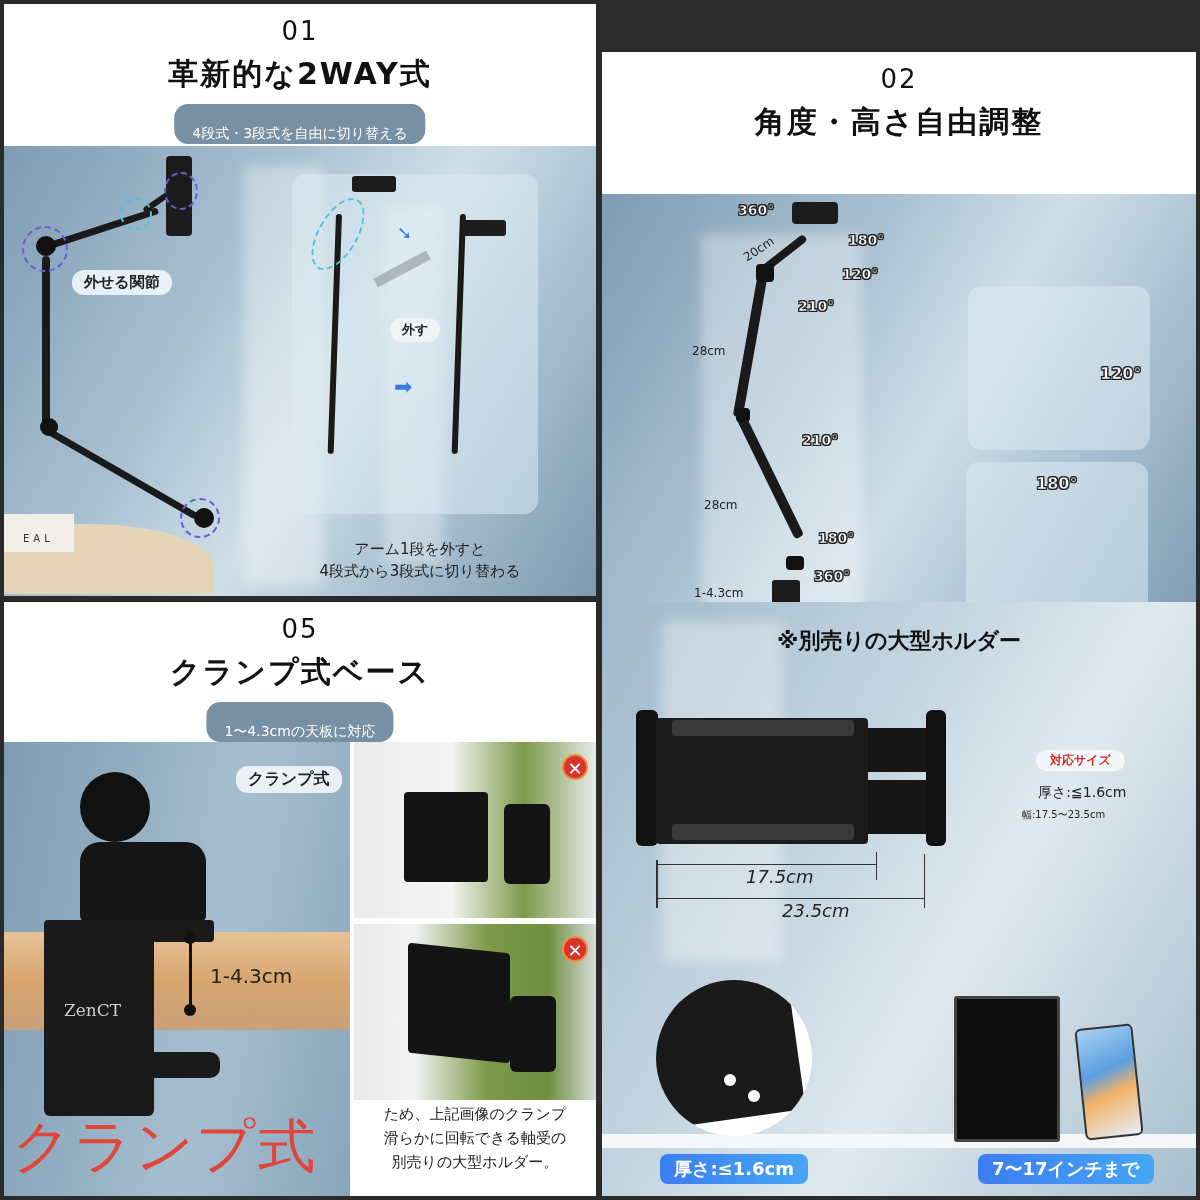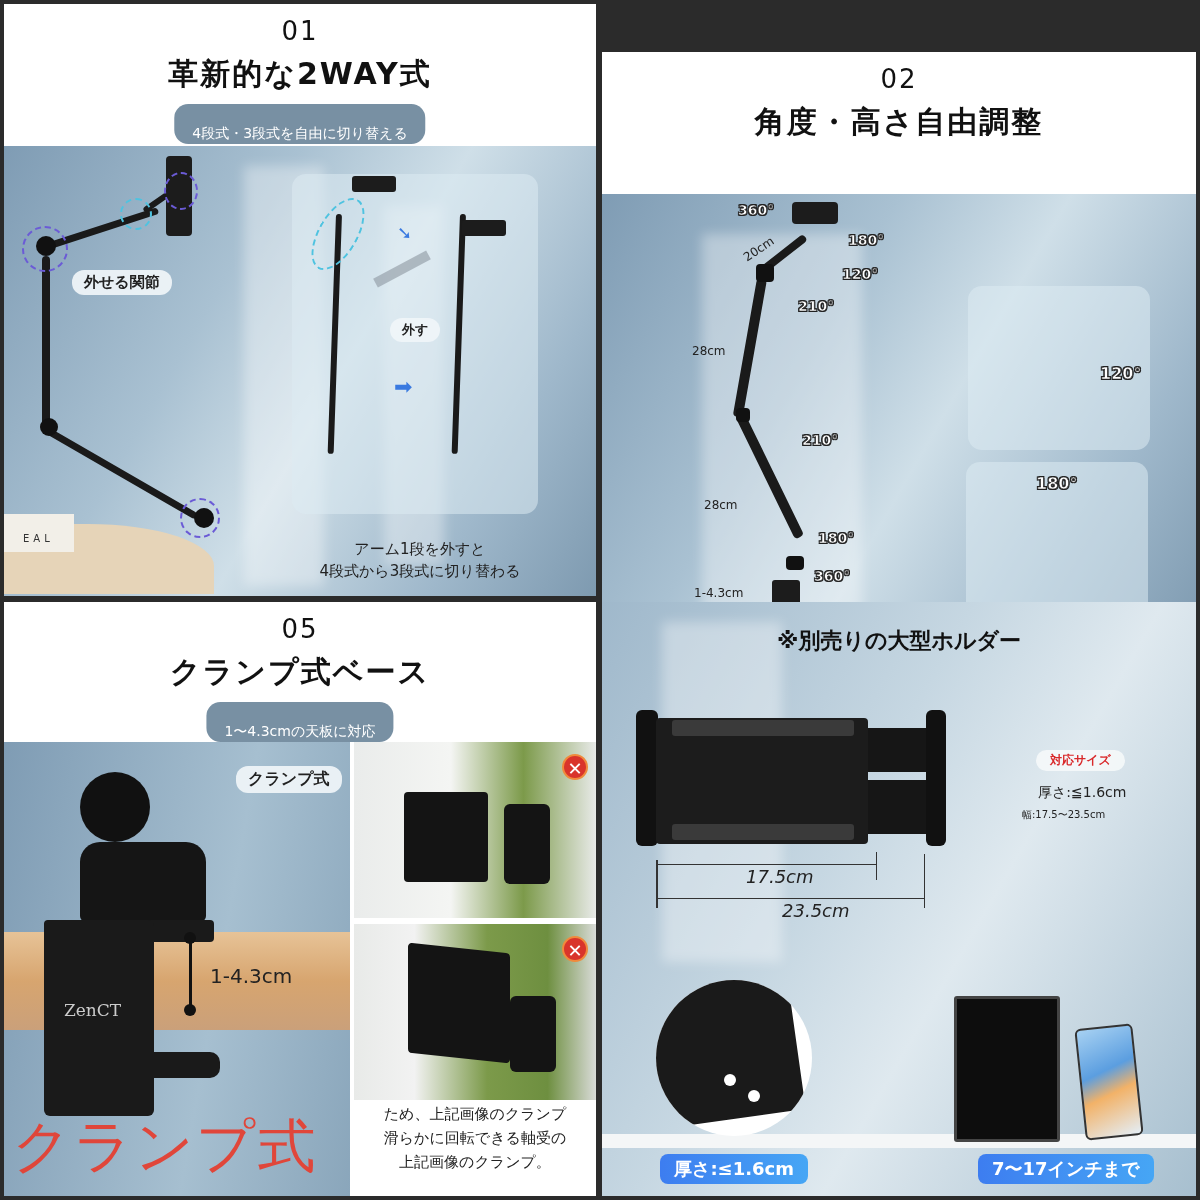--- a/index.html
+++ b/index.html
@@ -146,21 +146,21 @@
     <div class="xbadge" style="left:208px;top:12px;">✕</div>
   </div>
   <div style="position:absolute;left:350px;top:322px;width:242px;height:176px;background:linear-gradient(90deg,#e8eae8,#f2f2f2 25%,#7c9a4a 55%,#6e8f40 80%,#d9dbd8);">
     <div style="position:absolute;left:54px;top:24px;width:102px;height:110px;background:#141414;border-radius:4px;transform:skewY(6deg);"></div>
     <div style="position:absolute;left:156px;top:72px;width:46px;height:76px;background:#141414;border-radius:6px;"></div>
     <div class="xbadge" style="left:208px;top:12px;">✕</div>
   </div>
   <div style="position:absolute;left:350px;top:500px;width:242px;text-align:center;font-size:15px;line-height:24px;color:#222;">
     <div>ため、上記画像のクランプ</div>
     <div>滑らかに回転できる軸受の</div>
-    <div>上記画像のクランプ。</div>
+    <div>別売りの大型ホルダー。</div>
   </div>
   <div class="watermark">クランプ式</div>
 </div>
 
 <div class="panel" id="p4" style="background:linear-gradient(120deg,#9fb8cb 0%,#c6d7e2 40%,#dfe9ef 60%,#a7bfcf 100%);">
   <div class="lightband" style="left:60px;top:20px;width:120px;height:340px;"></div>
   <div style="position:absolute;left:0;right:0;top:24px;text-align:center;font-size:22px;font-weight:bold;color:#111;">※別売りの大型ホルダー</div>
 
   <div style="position:absolute;left:34px;top:108px;width:22px;height:136px;background:#111;border-radius:6px;"></div>
   <div style="position:absolute;left:54px;top:116px;width:212px;height:126px;background:#1c1c1c;border-radius:4px;">

